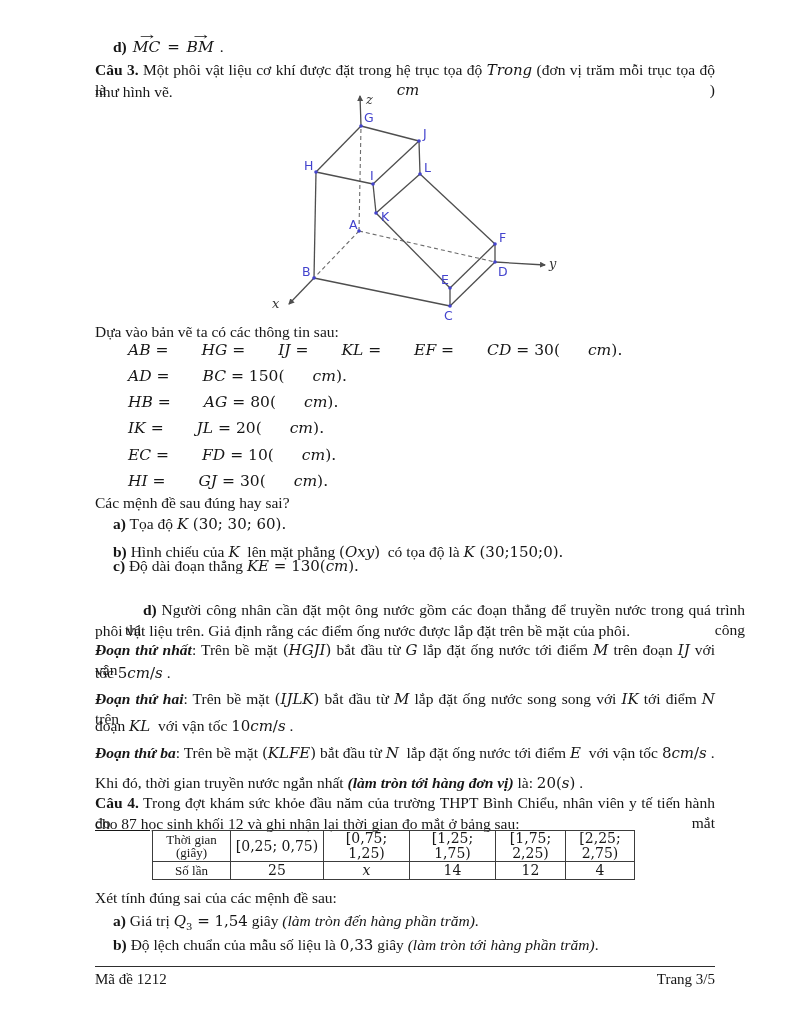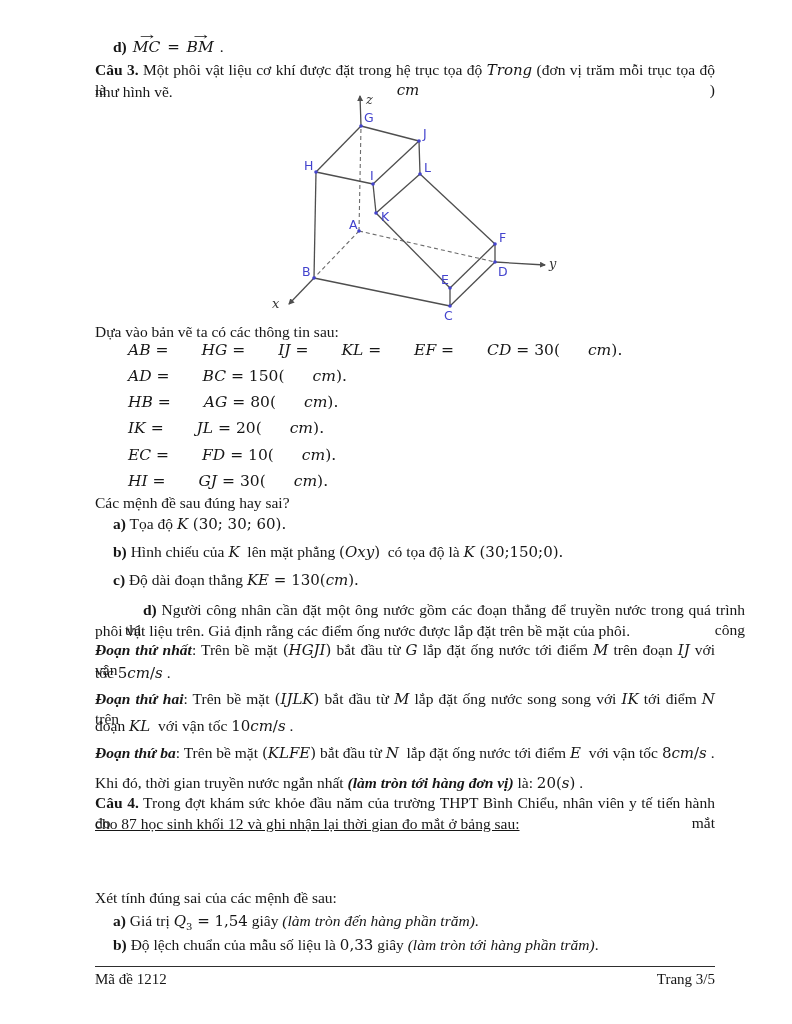--- a/index.html
+++ b/index.html
@@ -96,21 +96,21 @@
 <div class="eq" style="top:341px;"><i>AB</i> = <i>HG</i> = <i>IJ</i> = <i>KL</i> = <i>EF</i> = <i>CD</i> = 30(<i>cm</i>).</div>
 <div class="eq" style="top:367px;"><i>AD</i> = <i>BC</i> = 150(<i>cm</i>).</div>
 <div class="eq" style="top:393px;"><i>HB</i> = <i>AG</i> = 80(<i>cm</i>).</div>
 <div class="eq" style="top:419px;"><i>IK</i> = <i>JL</i> = 20(<i>cm</i>).</div>
 <div class="eq" style="top:446px;"><i>EC</i> = <i>FD</i> = 10(<i>cm</i>).</div>
 <div class="eq" style="top:472px;"><i>HI</i> = <i>GJ</i> = 30(<i>cm</i>).</div>
 
 <div class="ln" style="top:493px;left:95px;"><span class="seg-r">Các mệnh đề sau đúng hay sai?</span></div>
 <div class="ln" style="top:514px;left:113px;"><span class="seg-b">a)</span><span class="seg-r"> Tọa độ </span><span class="seg-m"><i>K</i> (30; 30; 60).</span></div>
 <div class="ln" style="top:542px;left:113px;"><span class="seg-b">b)</span><span class="seg-r"> Hình chiếu của </span><span class="seg-m"><i>K</i></span><span class="seg-r">  lên mặt phẳng </span><span class="seg-m">(<i>Oxy</i>)</span><span class="seg-r">  có tọa độ là </span><span class="seg-m"><i>K</i> (30;150;0).</span></div>
-<div class="ln" style="top:570px;left:113px;"><span class="seg-b">c)</span><span class="seg-r"> Độ dài đoạn thẳng </span><span class="seg-m"><i>KE</i> = 130(<i>cm</i>).</span></div>
+<div class="ln" style="top:556px;left:113px;"><span class="seg-b">c)</span><span class="seg-r"> Độ dài đoạn thẳng </span><span class="seg-m"><i>KE</i> = 130(<i>cm</i>).</span></div>
 <div class="jln" style="top:600px;left:97px;text-indent:18px;margin-left:28px;"><span class="seg-b">d)</span><span class="seg-r"> Người công nhân cần đặt một ông nước gồm các đoạn thẳng để truyền nước trong quá trình thi công</span></div>
 <div class="ln" style="top:621px;left:95px;"><span class="seg-r">phôi vật liệu trên. Giả định rằng các điểm ống nước được lắp đặt trên bề mặt của phôi.</span></div>
 
 <div class="jln" style="top:640px;left:95px;"><span class="seg-bi">Đoạn thứ nhất</span><span class="seg-r">: Trên bề mặt </span><span class="seg-m">(<i>HGJI</i>)</span><span class="seg-r">  bắt đầu từ </span><span class="seg-m"><i>G</i></span><span class="seg-r">  lắp đặt ống nước tới điểm </span><span class="seg-m"><i>M</i></span><span class="seg-r">  trên đoạn </span><span class="seg-m"><i>IJ</i></span><span class="seg-r">  với vận</span></div>
 <div class="ln" style="top:663px;left:95px;"><span class="seg-r">tốc </span><span class="seg-m">5<i>cm</i>/<i>s</i></span><span class="seg-r"> .</span></div>
 <div class="jln" style="top:689px;left:95px;"><span class="seg-bi">Đoạn thứ hai</span><span class="seg-r">: Trên bề mặt </span><span class="seg-m">(<i>IJLK</i>)</span><span class="seg-r"> bắt đầu từ </span><span class="seg-m"><i>M</i></span><span class="seg-r">  lắp đặt ống nước song song với </span><span class="seg-m"><i>IK</i></span><span class="seg-r">  tới điểm </span><span class="seg-m"><i>N</i></span><span class="seg-r">  trên</span></div>
 <div class="ln" style="top:716px;left:95px;"><span class="seg-r">đoạn </span><span class="seg-m"><i>KL</i></span><span class="seg-r">  với vận tốc </span><span class="seg-m">10<i>cm</i>/<i>s</i></span><span class="seg-r"> .</span></div>
 <div class="ln" style="top:743px;left:95px;"><span class="seg-bi">Đoạn thứ ba</span><span class="seg-r">: Trên bề mặt </span><span class="seg-m">(<i>KLFE</i>)</span><span class="seg-r"> bắt đầu từ </span><span class="seg-m"><i>N</i></span><span class="seg-r">  lắp đặt ống nước tới điểm </span><span class="seg-m"><i>E</i></span><span class="seg-r">  với vận tốc </span><span class="seg-m">8<i>cm</i>/<i>s</i></span><span class="seg-r"> .</span></div>
 <div class="ln" style="top:773px;left:95px;"><span class="seg-r">Khi đó, thời gian truyền nước ngắn nhất </span><span class="seg-bi">(làm tròn tới hàng đơn vị)</span><span class="seg-r"> là: </span><span class="seg-m">20(<i>s</i>)</span><span class="seg-r"> .</span></div>
 
@@ -120,20 +120,39 @@
 <table id="freq-table">
   <colgroup>
     <col style="width:78px">
       <col style="width:93px">
       <col style="width:86px">
     <col style="width:86px">
       <col style="width:70px">
       <col style="width:69px">
   </colgroup>
   <tbody>
+      <tr>
+        <th class="tg">
+          <div>Thời gian</div>
+          <div>(giây)</div>
+        </th>
+        <th class="ti">[0,25; 0,75)</th>
+        <th class="ti">[0,75; 1,25)</th>
+        <th class="ti">[1,25; 1,75)</th>
+        <th class="ti">[1,75; 2,25)</th>
+        <th class="ti">[2,25; 2,75)</th>
+      </tr>
+      <tr>
+        <td class="tg">Số lần</td>
+        <td class="ti">25</td>
+        <td class="ti"><i>x</i></td>
+        <td class="ti">14</td>
+        <td class="ti">12</td>
+        <td class="ti">4</td>
+      </tr>
     </tbody>
 </table>
 
 <div class="ln" style="top:888px;left:95px;"><span class="seg-r">Xét tính đúng sai của các mệnh đề sau:</span></div>
 <div class="ln" style="top:911px;left:113px;"><span class="seg-b">a)</span><span class="seg-r"> Giá trị </span><span class="seg-m"><i>Q</i></span><sub class="seg-sub">3</sub><span class="seg-m"> = 1,54</span><span class="seg-r"> giây </span><span class="seg-i">(làm tròn đến hàng phần trăm)</span><span class="seg-r">.</span></div>
 <div class="ln" style="top:935px;left:113px;"><span class="seg-b">b)</span><span class="seg-r"> Độ lệch chuẩn của mẫu số liệu là </span><span class="seg-m">0,33</span><span class="seg-r"> giây </span><span class="seg-i">(làm tròn tới hàng phần trăm)</span><span class="seg-r">.</span></div>
 
 <div class="footer-rule"></div>
 <div class="footer-text">
   <span>Mã đề 1212</span>

